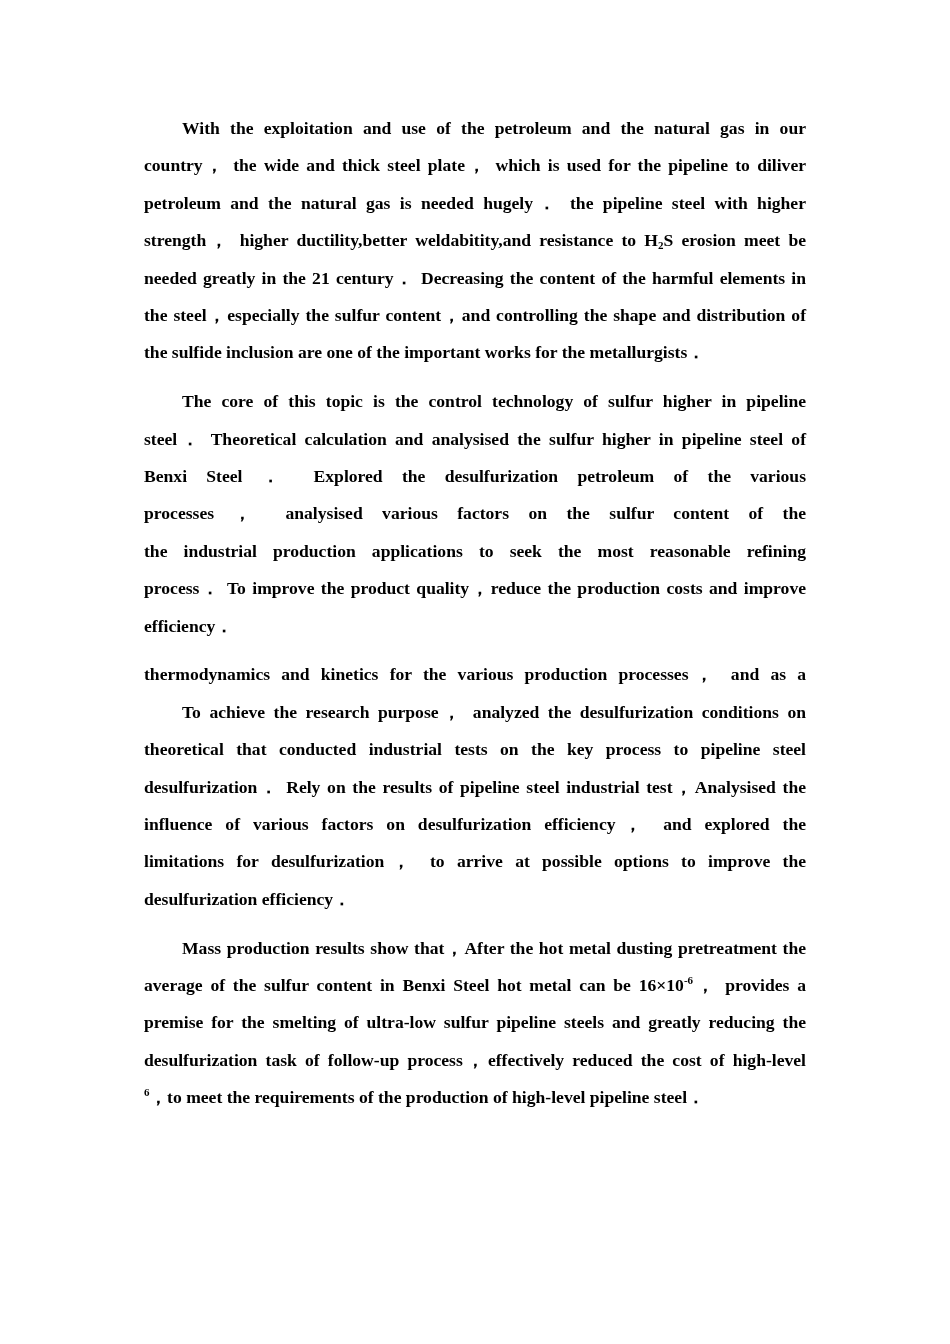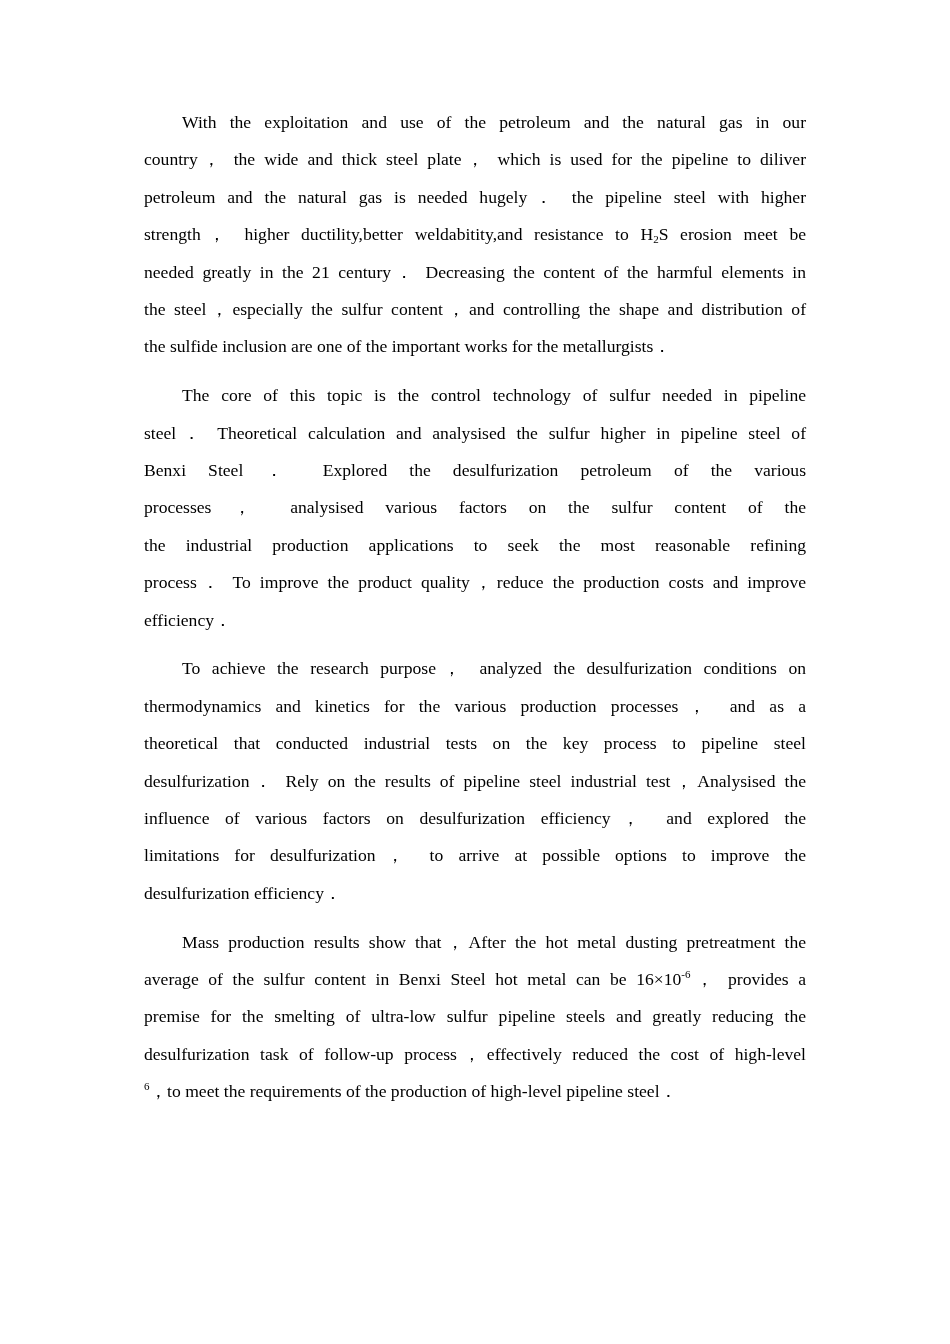--- a/index.html
+++ b/index.html
@@ -1,24 +1,25 @@
 <!DOCTYPE html>
 <html><head>
 <meta charset="utf-8">
 <style>
   html, body { margin: 0; padding: 0; background: #ffffff; }
   body { width: 950px; height: 1344px; position: relative; overflow: hidden; }
   .page {
     position: absolute;
     left: 144px;
-    top: 104px;
+    top: 110px;
     width: 662px;
     font-family: "Liberation Serif", serif;
     font-size: 17.6px;
     color: #000000;
+    font-weight: bold;
   }
   .para { margin: 0 0 11.5px 0; }
   .line {
     display: block;
     height: 37.4px;
     line-height: 37.4px;
     text-align: justify;
     text-align-last: justify;
     white-space: nowrap;
   }
@@ -34,31 +35,31 @@
     <div class="para">
       <span class="line indent"><span>With the exploitation and use of the petroleum and the natural gas in our</span></span>
       <span class="line"><span>country， the wide and thick steel plate， which is used for the pipeline to diliver</span></span>
       <span class="line"><span>petroleum and the natural gas is needed hugely． the pipeline steel with higher</span></span>
       <span class="line"><span>strength， higher ductility,better weldabitity,and resistance to H</span><sub>2</sub><span>S erosion meet be</span></span>
       <span class="line"><span>needed greatly in the 21 century． Decreasing the content of the harmful elements in</span></span>
       <span class="line"><span>the steel，especially the sulfur content，and controlling the shape and distribution of</span></span>
       <span class="line last"><span>the sulfide inclusion are one of the important works for the metallurgists．</span></span>
     </div>
     <div class="para">
-      <span class="line indent"><span>The core of this topic is the control technology of sulfur needed in pipeline</span></span>
+      <span class="line indent"><span>The core of this topic is the control technology of sulfur higher in pipeline</span></span>
       <span class="line"><span>steel． Theoretical calculation and analysised the sulfur higher in pipeline steel of</span></span>
       <span class="line"><span>Benxi Steel ． Explored the desulfurization petroleum of the various</span></span>
       <span class="line"><span>processes ， analysised various factors on the sulfur content of the</span></span>
       <span class="line"><span>the industrial production applications to seek the most reasonable refining</span></span>
       <span class="line"><span>process． To improve the product quality，reduce the production costs and improve</span></span>
       <span class="line last"><span>efficiency．</span></span>
     </div>
     <div class="para">
+      <span class="line"><span>thermodynamics and kinetics for the various production processes， and as a</span></span>
       <span class="line indent"><span>To achieve the research purpose， analyzed the desulfurization conditions on</span></span>
-      <span class="line"><span>thermodynamics and kinetics for the various production processes， and as a</span></span>
       <span class="line"><span>theoretical that conducted industrial tests on the key process to pipeline steel</span></span>
       <span class="line"><span>desulfurization． Rely on the results of pipeline steel industrial test，Analysised the</span></span>
       <span class="line"><span>influence of various factors on desulfurization efficiency， and explored the</span></span>
       <span class="line"><span>limitations for desulfurization， to arrive at possible options to improve the</span></span>
       <span class="line last"><span>desulfurization efficiency．</span></span>
     </div>
     <div class="para">
       <span class="line indent"><span>Mass production results show that，After the hot metal dusting pretreatment the</span></span>
       <span class="line"><span>average of the sulfur content in Benxi Steel hot metal can be 16×10</span><sup>-6</sup><span>， provides a</span></span>
       <span class="line"><span>premise for the smelting of ultra-low sulfur pipeline steels and greatly reducing the</span></span>

